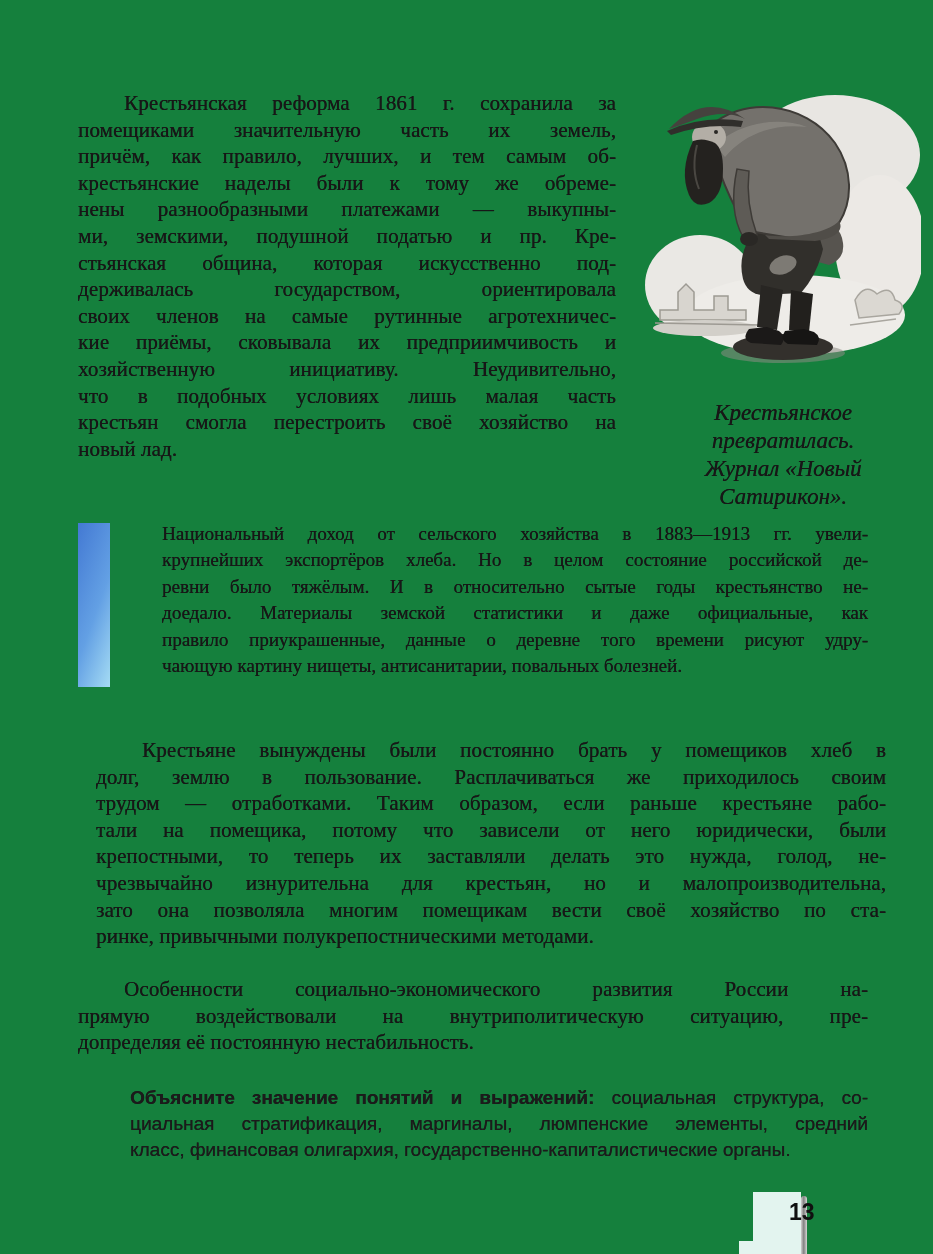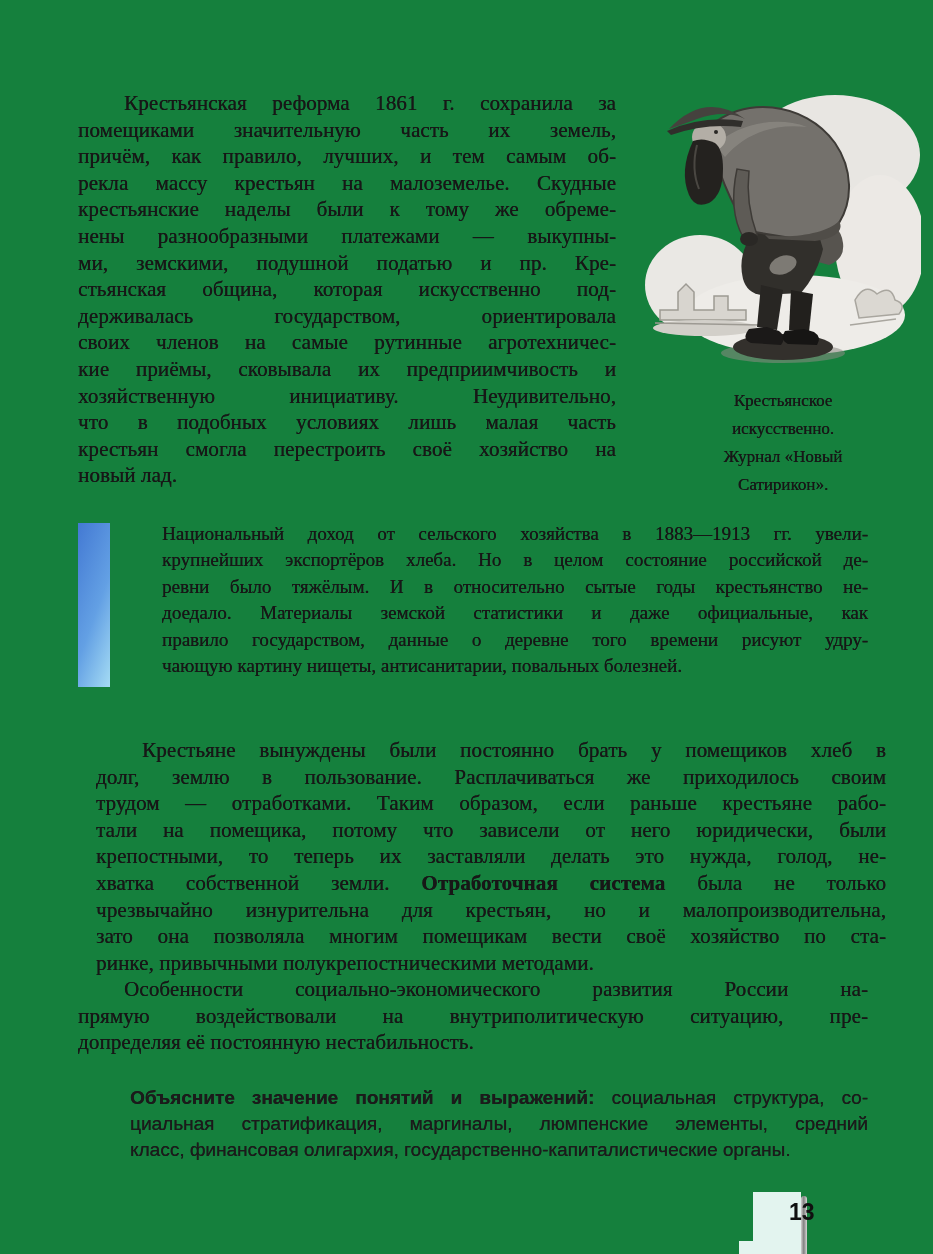--- a/index.html
+++ b/index.html
@@ -15,21 +15,21 @@
   .pline.last { text-align-last:left; }
   .indent-first .pline:first-child { text-indent:46px; }
   .body-text { font-size:21px; line-height:26.6px; letter-spacing:0.1px; text-shadow:0.3px 0 0 currentColor; }
 
   .para1 { position:absolute; left:78px; top:90px; width:538px; }
   .para2 { position:absolute; left:96px; top:737px; width:790px; }
   .para3 { position:absolute; left:78px; top:976px; width:790px; }
 
   .figure { position:absolute; left:645px; top:85px; width:276px; }
   .figure svg { display:block; }
-  .caption { margin:14px auto 0; width:212px; font-size:17px; line-height:28px; text-shadow:0.3px 0 0 currentColor; }
+  .caption { margin:26px auto 0; width:212px; font-size:23px; line-height:28px; text-shadow:0.3px 0 0 currentColor;font-style:italic; }
   .caption .pline, .caption .pline.last { text-align:center; text-align-last:center; }
 
   .quote { position:absolute; left:78px; top:521px; width:790px; }
   .quote-bar {
     position:absolute; left:0; top:2px; width:32px; height:164px;
     background:linear-gradient(110deg, var(--accent_bar_start,#4379d3) 0%, #63a0e4 55%, var(--accent_bar_end,#a5dcf4) 100%);
   }
   .quote-text { margin-left:84px; font-size:19px; line-height:26.4px; text-shadow:0.25px 0 0 currentColor; }
 
   .task {
@@ -53,21 +53,20 @@
 </style>
 </head>
 <body>
 
 <div class="page">
 
   <div class="para1 body-text indent-first">
       <div class="pline">Крестьянская реформа 1861 г. сохранила за</div>
       <div class="pline">помещиками значительную часть их земель,</div>
       <div class="pline">причём, как правило, лучших, и тем самым об-</div>
-      <div class="pline">рекла массу крестьян на малоземелье. Скудные</div>
       <div class="pline">крестьянские наделы были к тому же обреме-</div>
       <div class="pline">нены разнообразными платежами — выкупны-</div>
       <div class="pline">ми, земскими, подушной податью и пр. Кре-</div>
       <div class="pline">стьянская община, которая искусственно под-</div>
       <div class="pline">держивалась государством, ориентировала</div>
       <div class="pline">своих членов на самые рутинные агротехничес-</div>
       <div class="pline">кие приёмы, сковывала их предприимчивость и</div>
       <div class="pline">хозяйственную инициативу. Неудивительно,</div>
       <div class="pline">что в подобных условиях лишь малая часть</div>
       <div class="pline">крестьян смогла перестроить своё хозяйство на</div>
@@ -116,45 +115,44 @@
 
       <ellipse cx="64" cy="52" rx="17" ry="15" fill="#b3aea6"></ellipse>
       <circle cx="71" cy="47" r="2" fill="#2a2825"></circle>
       <path d="M24 44 Q 60 6, 100 34 Q 80 24, 52 34 Q 36 40, 24 44 Z" fill="#45423e"></path>
       <path d="M22 46 Q 58 30, 98 36 L 96 42 Q 60 38, 26 50 Z" fill="#302e2b"></path>
       <path d="M48 56 Q 34 86, 44 110 Q 50 124, 64 118 Q 78 110, 78 84 Q 78 64, 70 58 Q 58 52, 48 56 Z" fill="#24221f"></path>
       <path d="M52 60 q-6 24 2 44" stroke="#4a4742" stroke-width="2" fill="none"></path>
     </svg>
     <div class="caption">
         <div class="pline">Крестьянское</div>
-        <div class="pline">искусственно.</div>
+        <div class="pline">превратилась.</div>
         <div class="pline">Журнал «Новый</div>
         <div class="pline">Сатирикон».</div>
       </div>
   </div>
 
   <div class="quote">
     <div class="quote-bar"></div>
     <div class="quote-text">
         <div class="pline">Национальный доход от сельского хозяйства в 1883—1913 гг. увели-</div>
         <div class="pline">крупнейших экспортёров хлеба. Но в целом состояние российской де-</div>
         <div class="pline">ревни было тяжёлым. И в относительно сытые годы крестьянство не-</div>
         <div class="pline">доедало. Материалы земской статистики и даже официальные, как</div>
-        <div class="pline">правило государством, данные о деревне того времени рисуют удру-</div>
+        <div class="pline">правило приукрашенные, данные о деревне того времени рисуют удру-</div>
         <div class="pline last">чающую картину нищеты, антисанитарии, повальных болезней.</div>
       </div>
   </div>
 
   <div class="para2 body-text indent-first">
       <div class="pline">Крестьяне вынуждены были постоянно брать у помещиков хлеб в</div>
       <div class="pline">долг, землю в пользование. Расплачиваться же приходилось своим</div>
       <div class="pline">трудом — отработками. Таким образом, если раньше крестьяне рабо-</div>
       <div class="pline">тали на помещика, потому что зависели от него юридически, были</div>
       <div class="pline">крепостными, то теперь их заставляли делать это нужда, голод, не-</div>
-      <div class="pline">хватка собственной земли. <b>Отработочная система</b> была не только</div>
       <div class="pline">чрезвычайно изнурительна для крестьян, но и малопроизводительна,</div>
       <div class="pline">зато она позволяла многим помещикам вести своё хозяйство по ста-</div>
       <div class="pline last">ринке, привычными полукрепостническими методами.</div>
     </div>
 
   <div class="para3 body-text indent-first">
       <div class="pline">Особенности социально-экономического развития России на-</div>
       <div class="pline">прямую воздействовали на внутриполитическую ситуацию, пре-</div>
       <div class="pline last">допределяя её постоянную нестабильность.</div>
     </div>

